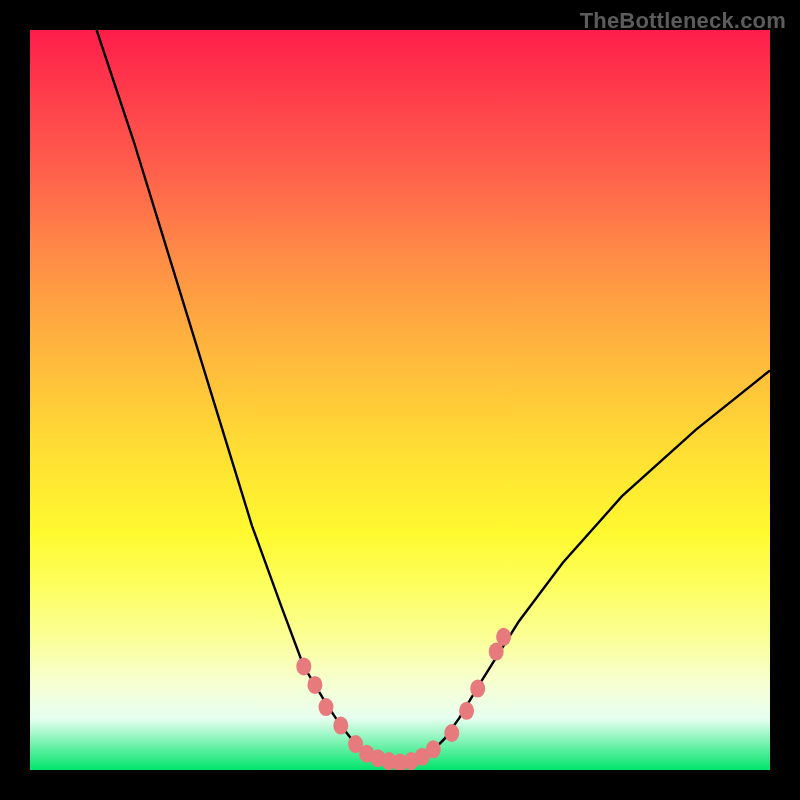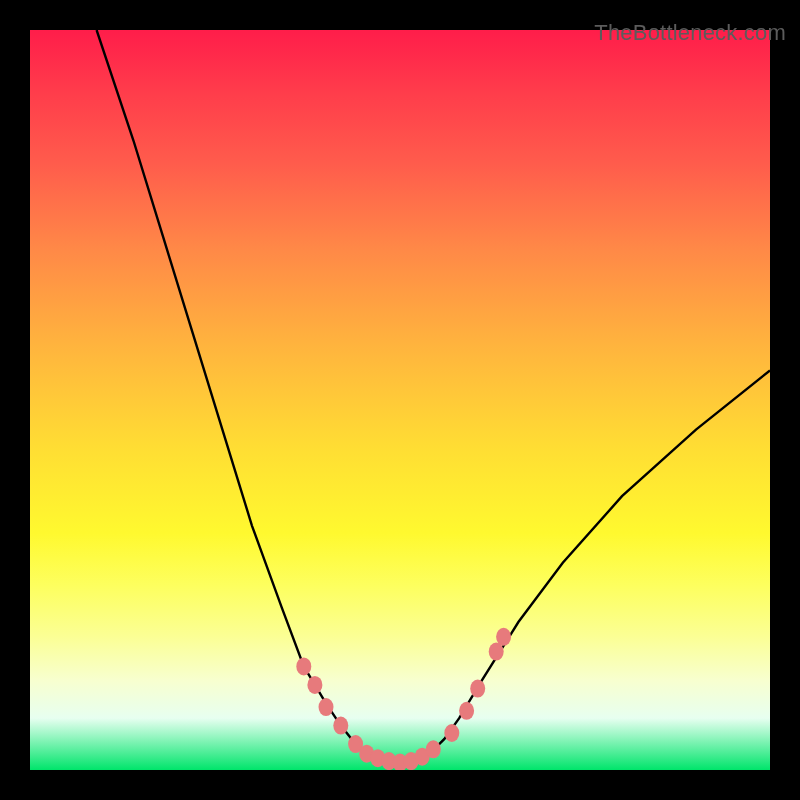--- a/index.html
+++ b/index.html
@@ -36,25 +36,25 @@
       #fff92f 68%,
       #fdff5e 75%,
       #fbff95 82%,
       #f7ffd0 88%,
       #e7fff0 93%,
       #00e56b 100%
     );
   }
   .watermark {
     position: absolute;
-    top: 20px;
+    top: 8px;
     right: 14px;
     color: #5c5c5c;
     font-size: 22px;
-    font-weight: 400;
+    font-weight: 700;
     letter-spacing: 0.2px;
     user-select: none;
     margin-left: 20px;
   }
   svg.curve {
     position: absolute;
     top: 0;
     left: 0;
     width: 740px;
     height: 740px;

